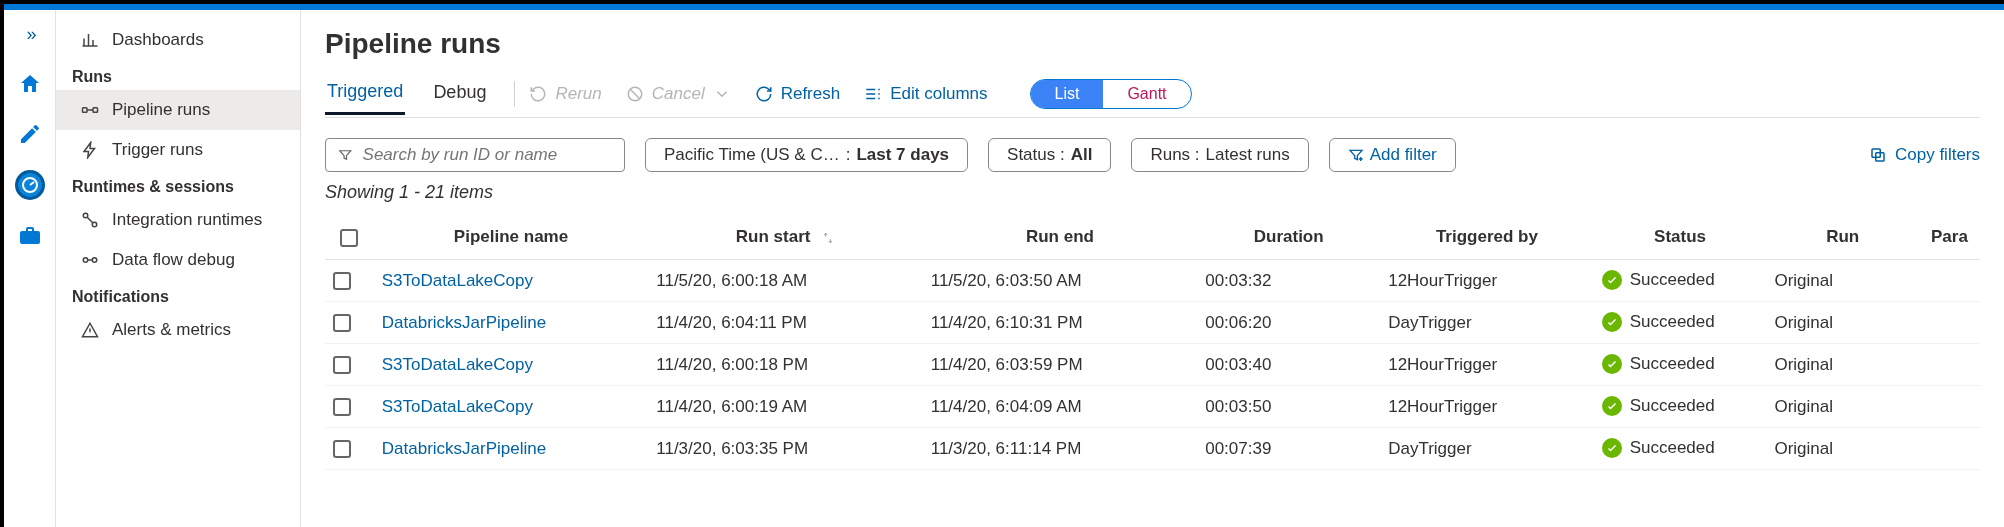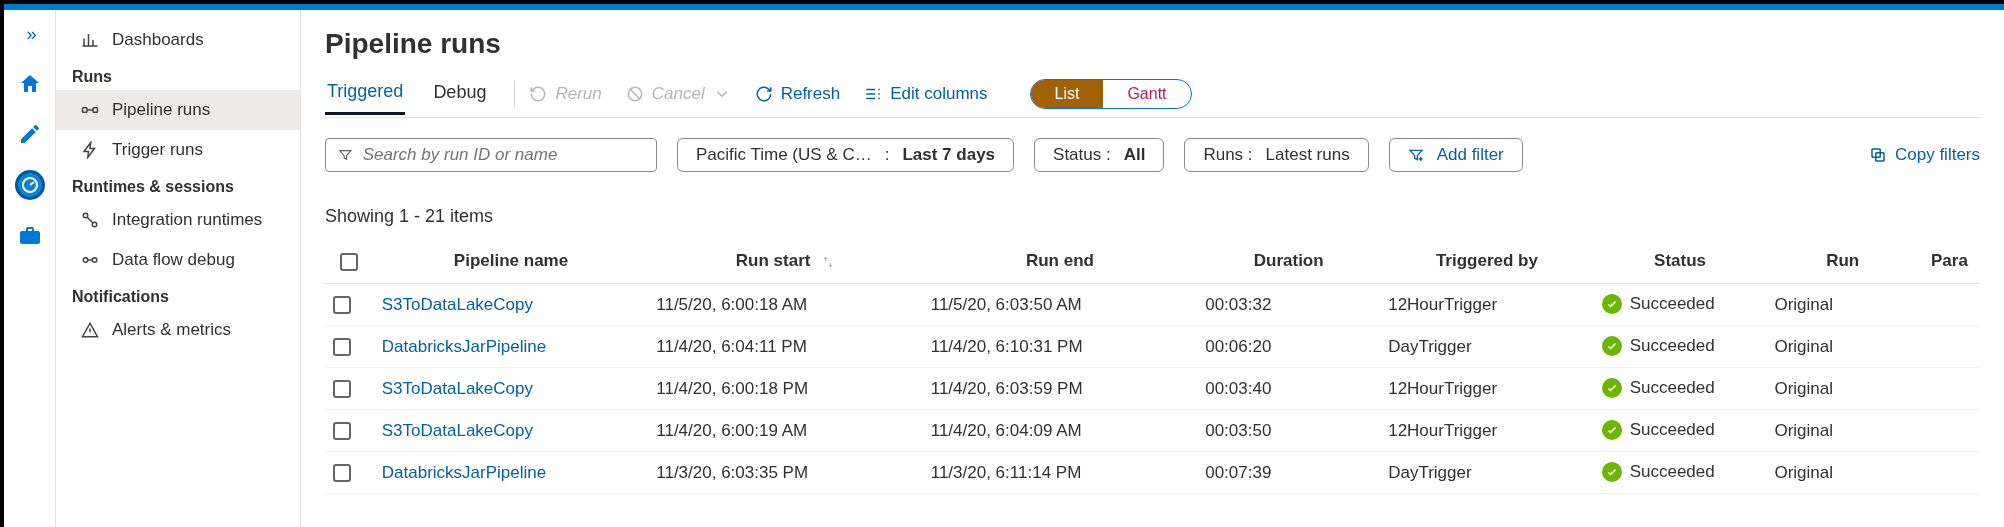--- a/index.html
+++ b/index.html
@@ -23,31 +23,31 @@
   .title { font-size:28px; font-weight:600; color:#323130; }
   .tabs { display:flex; align-items:center; margin-top:18px; height:40px; border-bottom:1px solid #e1e1e1; }
   .tab { padding: 0 2px 10px 2px; margin-right:26px; font-size:18px; color:#323130; cursor:pointer; }
   .tab.active { color:#0062a3; border-bottom:3px solid #0f172a; font-weight:400; margin-bottom:-1px; }
   .vdiv { width:1px; height:26px; background:#d0d0d0; margin: 0 14px 8px 0; }
   .tbtn { display:flex; align-items:center; gap:8px; padding: 0 14px 8px 0; margin-right:10px; font-size:17px; color:#0062a3; cursor:pointer; }
   .tbtn.disabled { color:#b5b5b5;font-style:italic; }
   .tbtn svg { width:18px; height:18px; }
   .seg { display:flex; margin: 0 0 8px 18px; border:1px solid #0078d4; border-radius: 18px; overflow:hidden; font-size:16px; }
   .seg div { padding: 5px 24px; cursor:pointer; color:#be185d; }
-  .seg .on { background:#a16207; color:#fff; }
+  .seg .on { background:#3b82f6; color:#fff; }
   
   .filters { display:flex; align-items:center; gap:20px; margin-top:20px; }
-  .pill { border:1px solid #8a8886; border-radius:6px; padding:6px 18px; font-size:17px; display:flex; align-items:center; gap:13px; color:#323130; white-space:nowrap; }
+  .pill { border:1px solid #8a8886; border-radius:6px; padding:6px 18px; font-size:17px; display:flex; align-items:center; gap:6px; color:#323130; white-space:nowrap; }
   .pill .bold { font-weight:700; }
-  .sbox { display:flex; align-items:center; gap:10px; border:1px solid #8a8886; border-radius:4px; padding:6px 12px; width:332px; }
+  .sbox { display:flex; align-items:center; gap:10px; border:1px solid #8a8886; border-radius:4px; padding:6px 12px; width:300px; }
   .sbox input { border:none; outline:none; font-size:17px; font-style:italic; color:#777; width:100%; }
   .addf { color:#0062a3; border-color:#8a8886; }
   .copy { margin-left:auto; display:flex; align-items:center; gap:8px; color:#0062a3; font-size:17px; cursor:pointer; }
   .copy svg { width:18px; height:18px; }
-  .count { margin-top:34px; font-size:18px; color:#323130; }
+  .count { margin-top:10px; font-size:18px; color:#323130;font-style:italic; }
   
   table { width:100%; border-collapse:collapse; margin-top:12px; font-size:17px; color:#323130; table-layout:fixed; }
   th { text-align:center; font-weight:600; padding: 12px 8px; border-bottom:1px solid #e1e1e1; white-space:nowrap; }
   td { padding: 10px 8px; border-bottom:1px solid #f2f2f2; white-space:nowrap; overflow:hidden; text-overflow:ellipsis; }
   .cb { width:18px; height:18px; border:2px solid #666; border-radius:3px; display:inline-block; vertical-align:middle; }
   .link { color:#0062a3; cursor:pointer; }
   .ok { display:inline-flex; align-items:center; gap:8px; }
   .okc { width:20px; height:20px; border-radius:50%; background:#6bb700; display:flex; align-items:center; justify-content:center; }
   .okc svg { width:12px; height:12px; stroke:#fff; stroke-width:3; fill:none; }
   .sortico svg{ width:14px; height:14px; vertical-align:middle; margin-left:6px; stroke:#666; }

